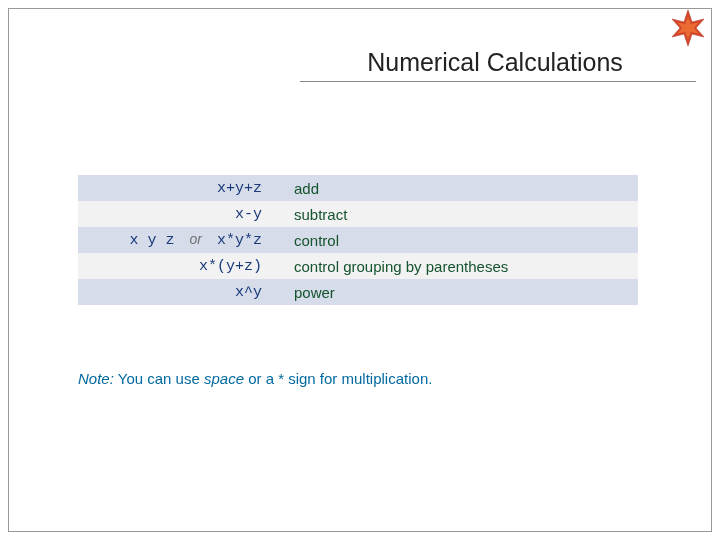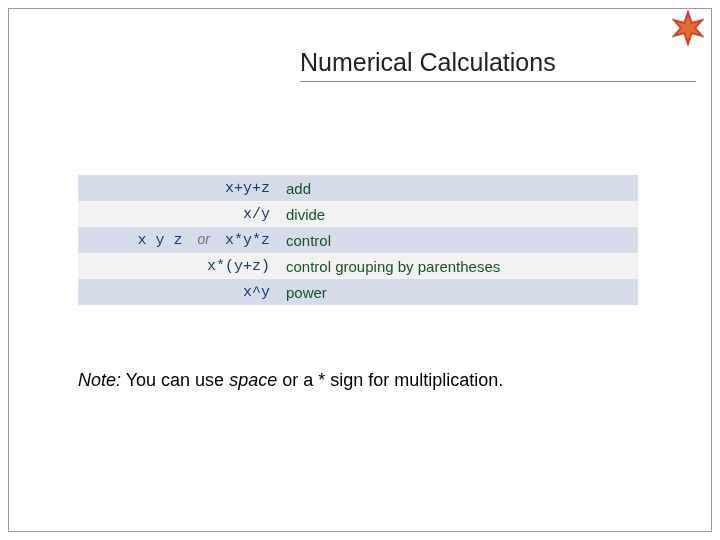--- a/index.html
+++ b/index.html
@@ -27,37 +27,37 @@
   }
   .title-wrap {
     position: absolute;
     top: 48px;
     right: 24px;
     left: 300px;
   }
   .title {
     font-size: 25px;
     color: #222;
-    text-align: left;
+    text-align: center;
     padding-right: 6px;
     padding-bottom: 4px;
     border-bottom: 1px solid #888;
   }
   .table {
     position: absolute;
     top: 175px;
     left: 78px;
     width: 560px;
     border-collapse: collapse;
     font-size: 15px;
   }
   .table tr { height: 26px; }
   .table tr:nth-child(odd) { background: #d6dce9; }
   .table tr:nth-child(even) { background: #f2f2f2; }
-  .table td { padding: 4px 8px; vertical-align: middle; }
+  .table td { padding: 4px 16px; vertical-align: middle; }
   .col-expr {
     width: 200px;
     text-align: right;
     font-family: "Courier New", Courier, monospace;
     color: #1a3a7a;
   }
   .col-expr .or {
     font-family: Arial, Helvetica, sans-serif;
     font-style: italic;
     color: #737373;
@@ -68,22 +68,22 @@
     margin-right: 6px;
   }
   .col-desc {
     text-align: left;
     color: #14532d;
   }
   .note {
     position: absolute;
     top: 370px;
     left: 78px;
-    font-size: 18px;
-    color: #000000;
+    font-size: 15px;
+    color: #0369a1;
   }
   .note .nl { font-style: italic; }
   .note .sp { font-style: italic; }
 </style>
 </head>
 <body>
 
 <div class="frame"></div>
 
 <div class="spikeball">
@@ -99,22 +99,22 @@
   <div class="title">Numerical Calculations</div>
 </div>
 
 <table class="table">
   <tbody>
       <tr>
     <td class="col-expr">x+y+z</td>
     <td class="col-desc">add</td>
   </tr>
   <tr>
-    <td class="col-expr">x/y</td>
-    <td class="col-desc">divide</td>
+    <td class="col-expr">x-y</td>
+    <td class="col-desc">subtract</td>
   </tr>
   <tr>
     <td class="col-expr">
       <span class="alt">x y z</span>
       <span class="or">or</span>
       <span>x*y*z</span>
     </td>
     <td class="col-desc">control</td>
   </tr>
   <tr>

